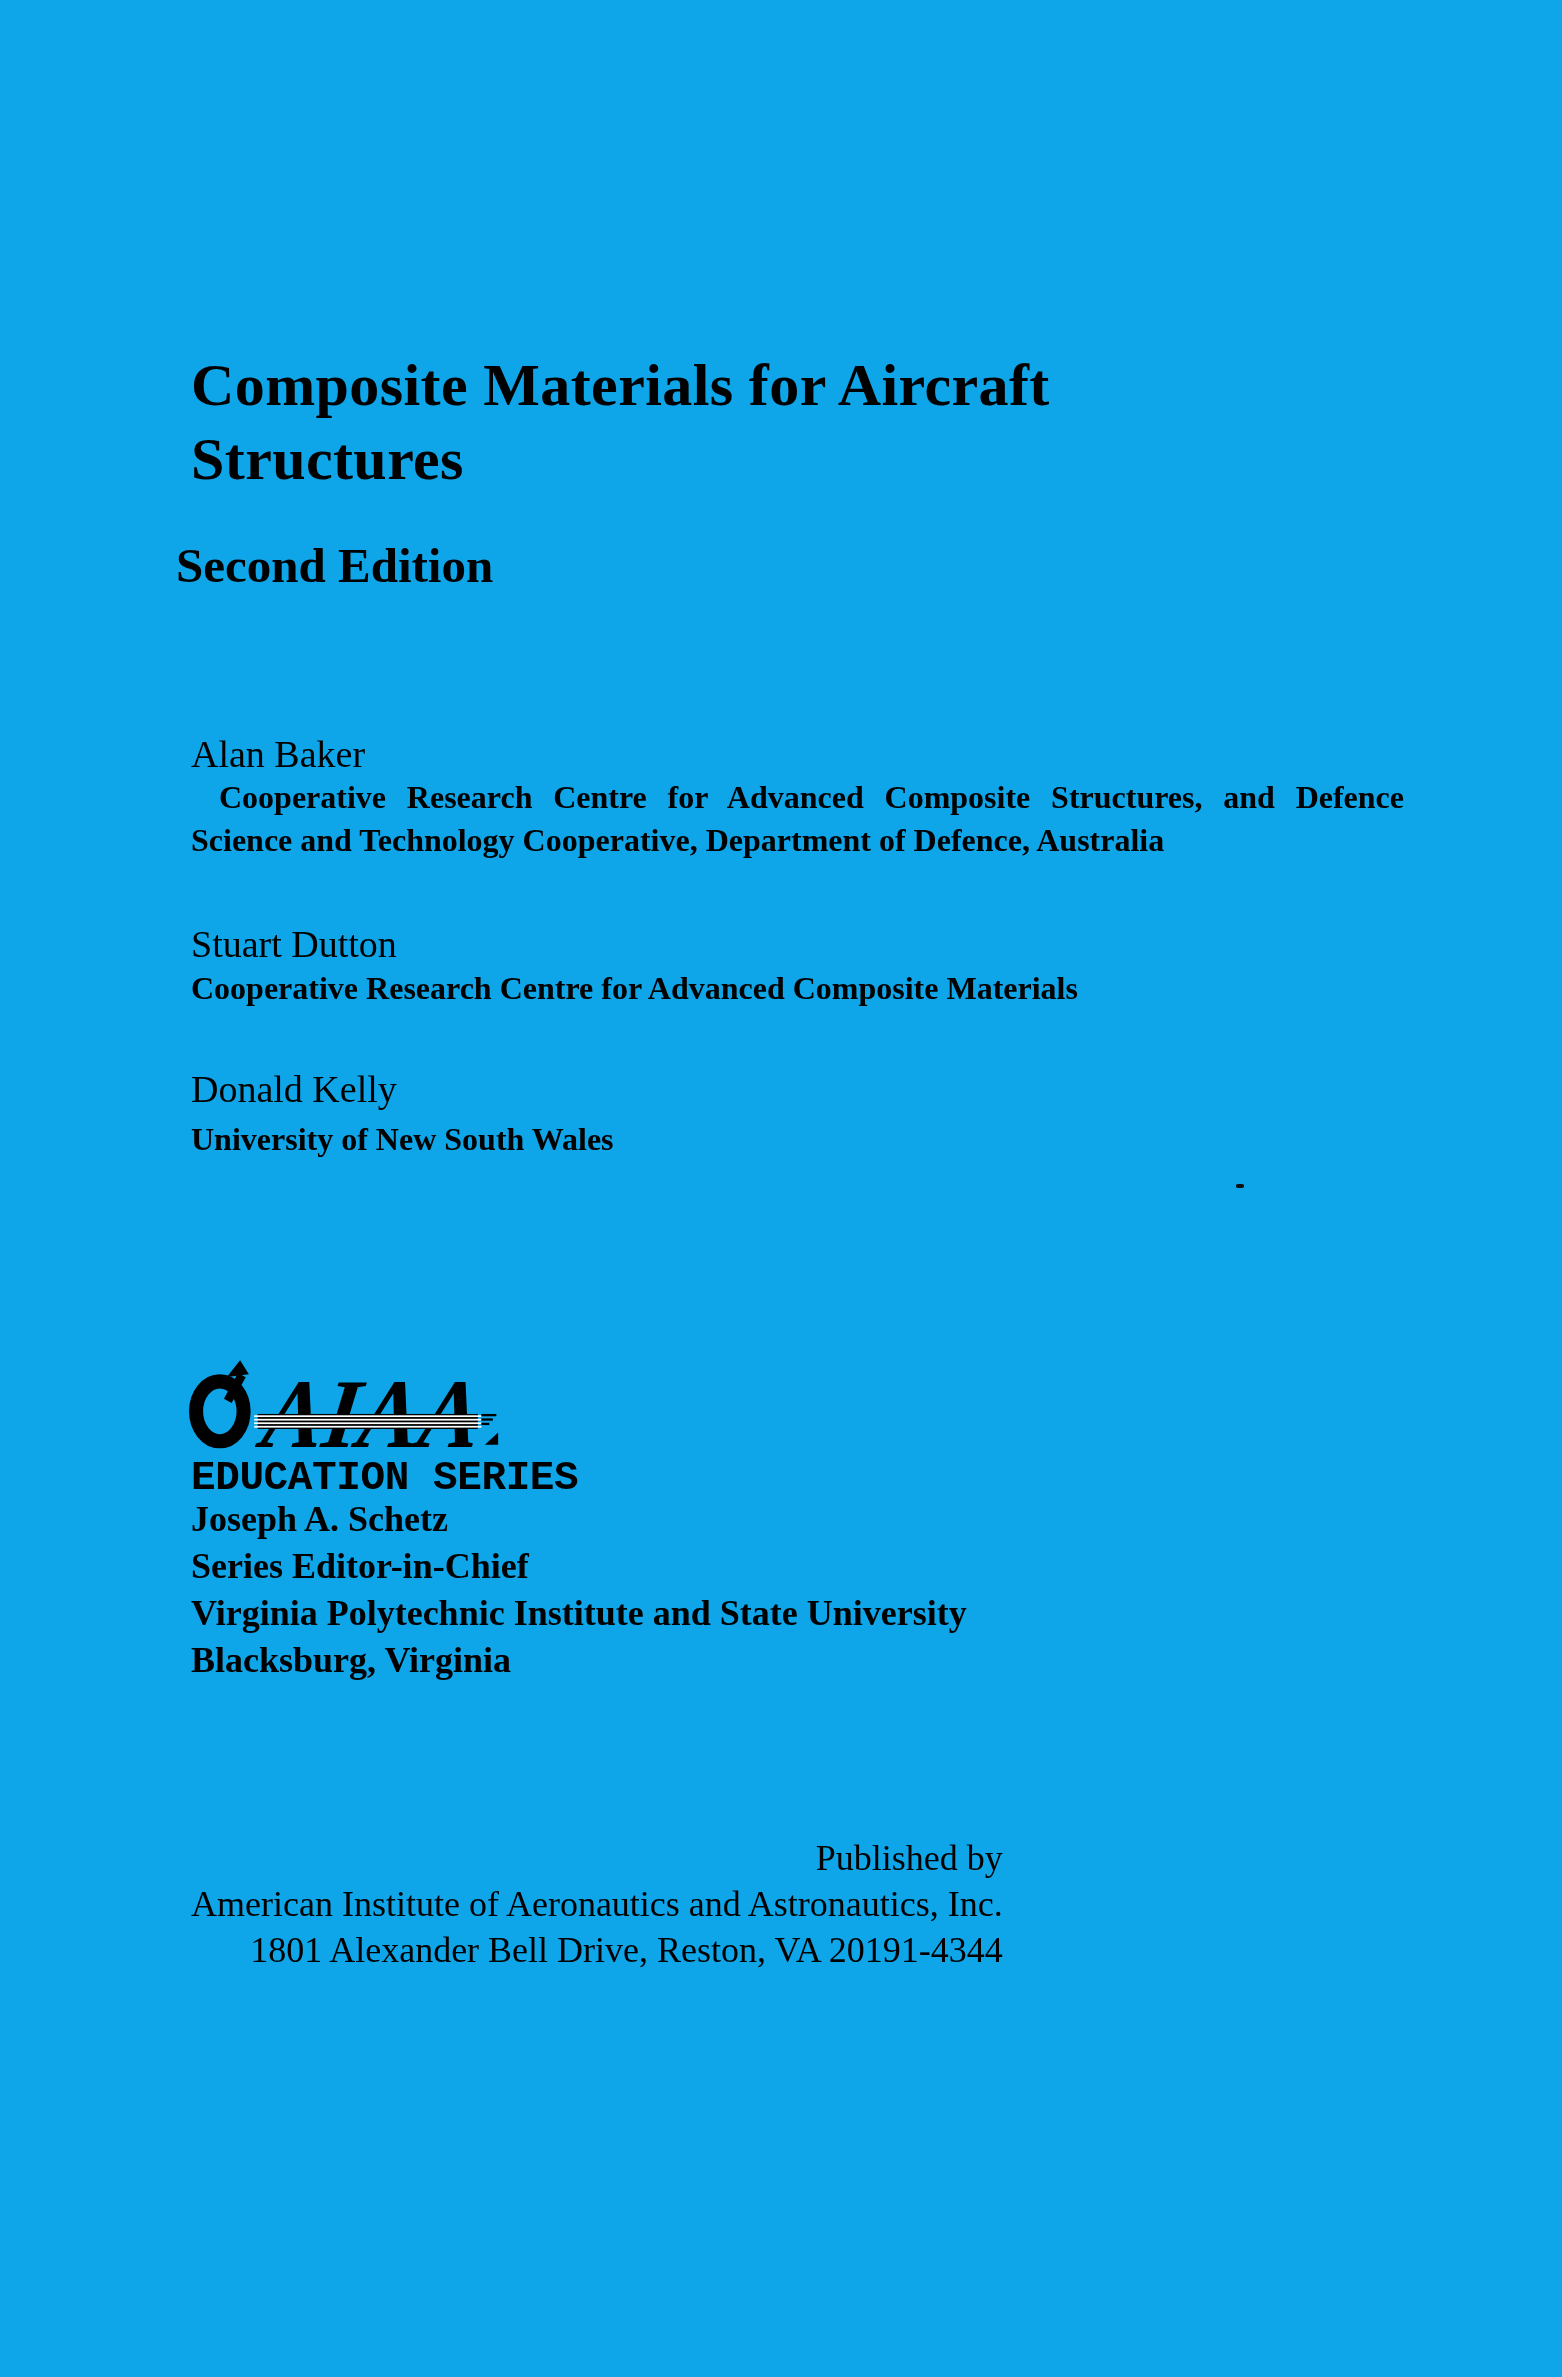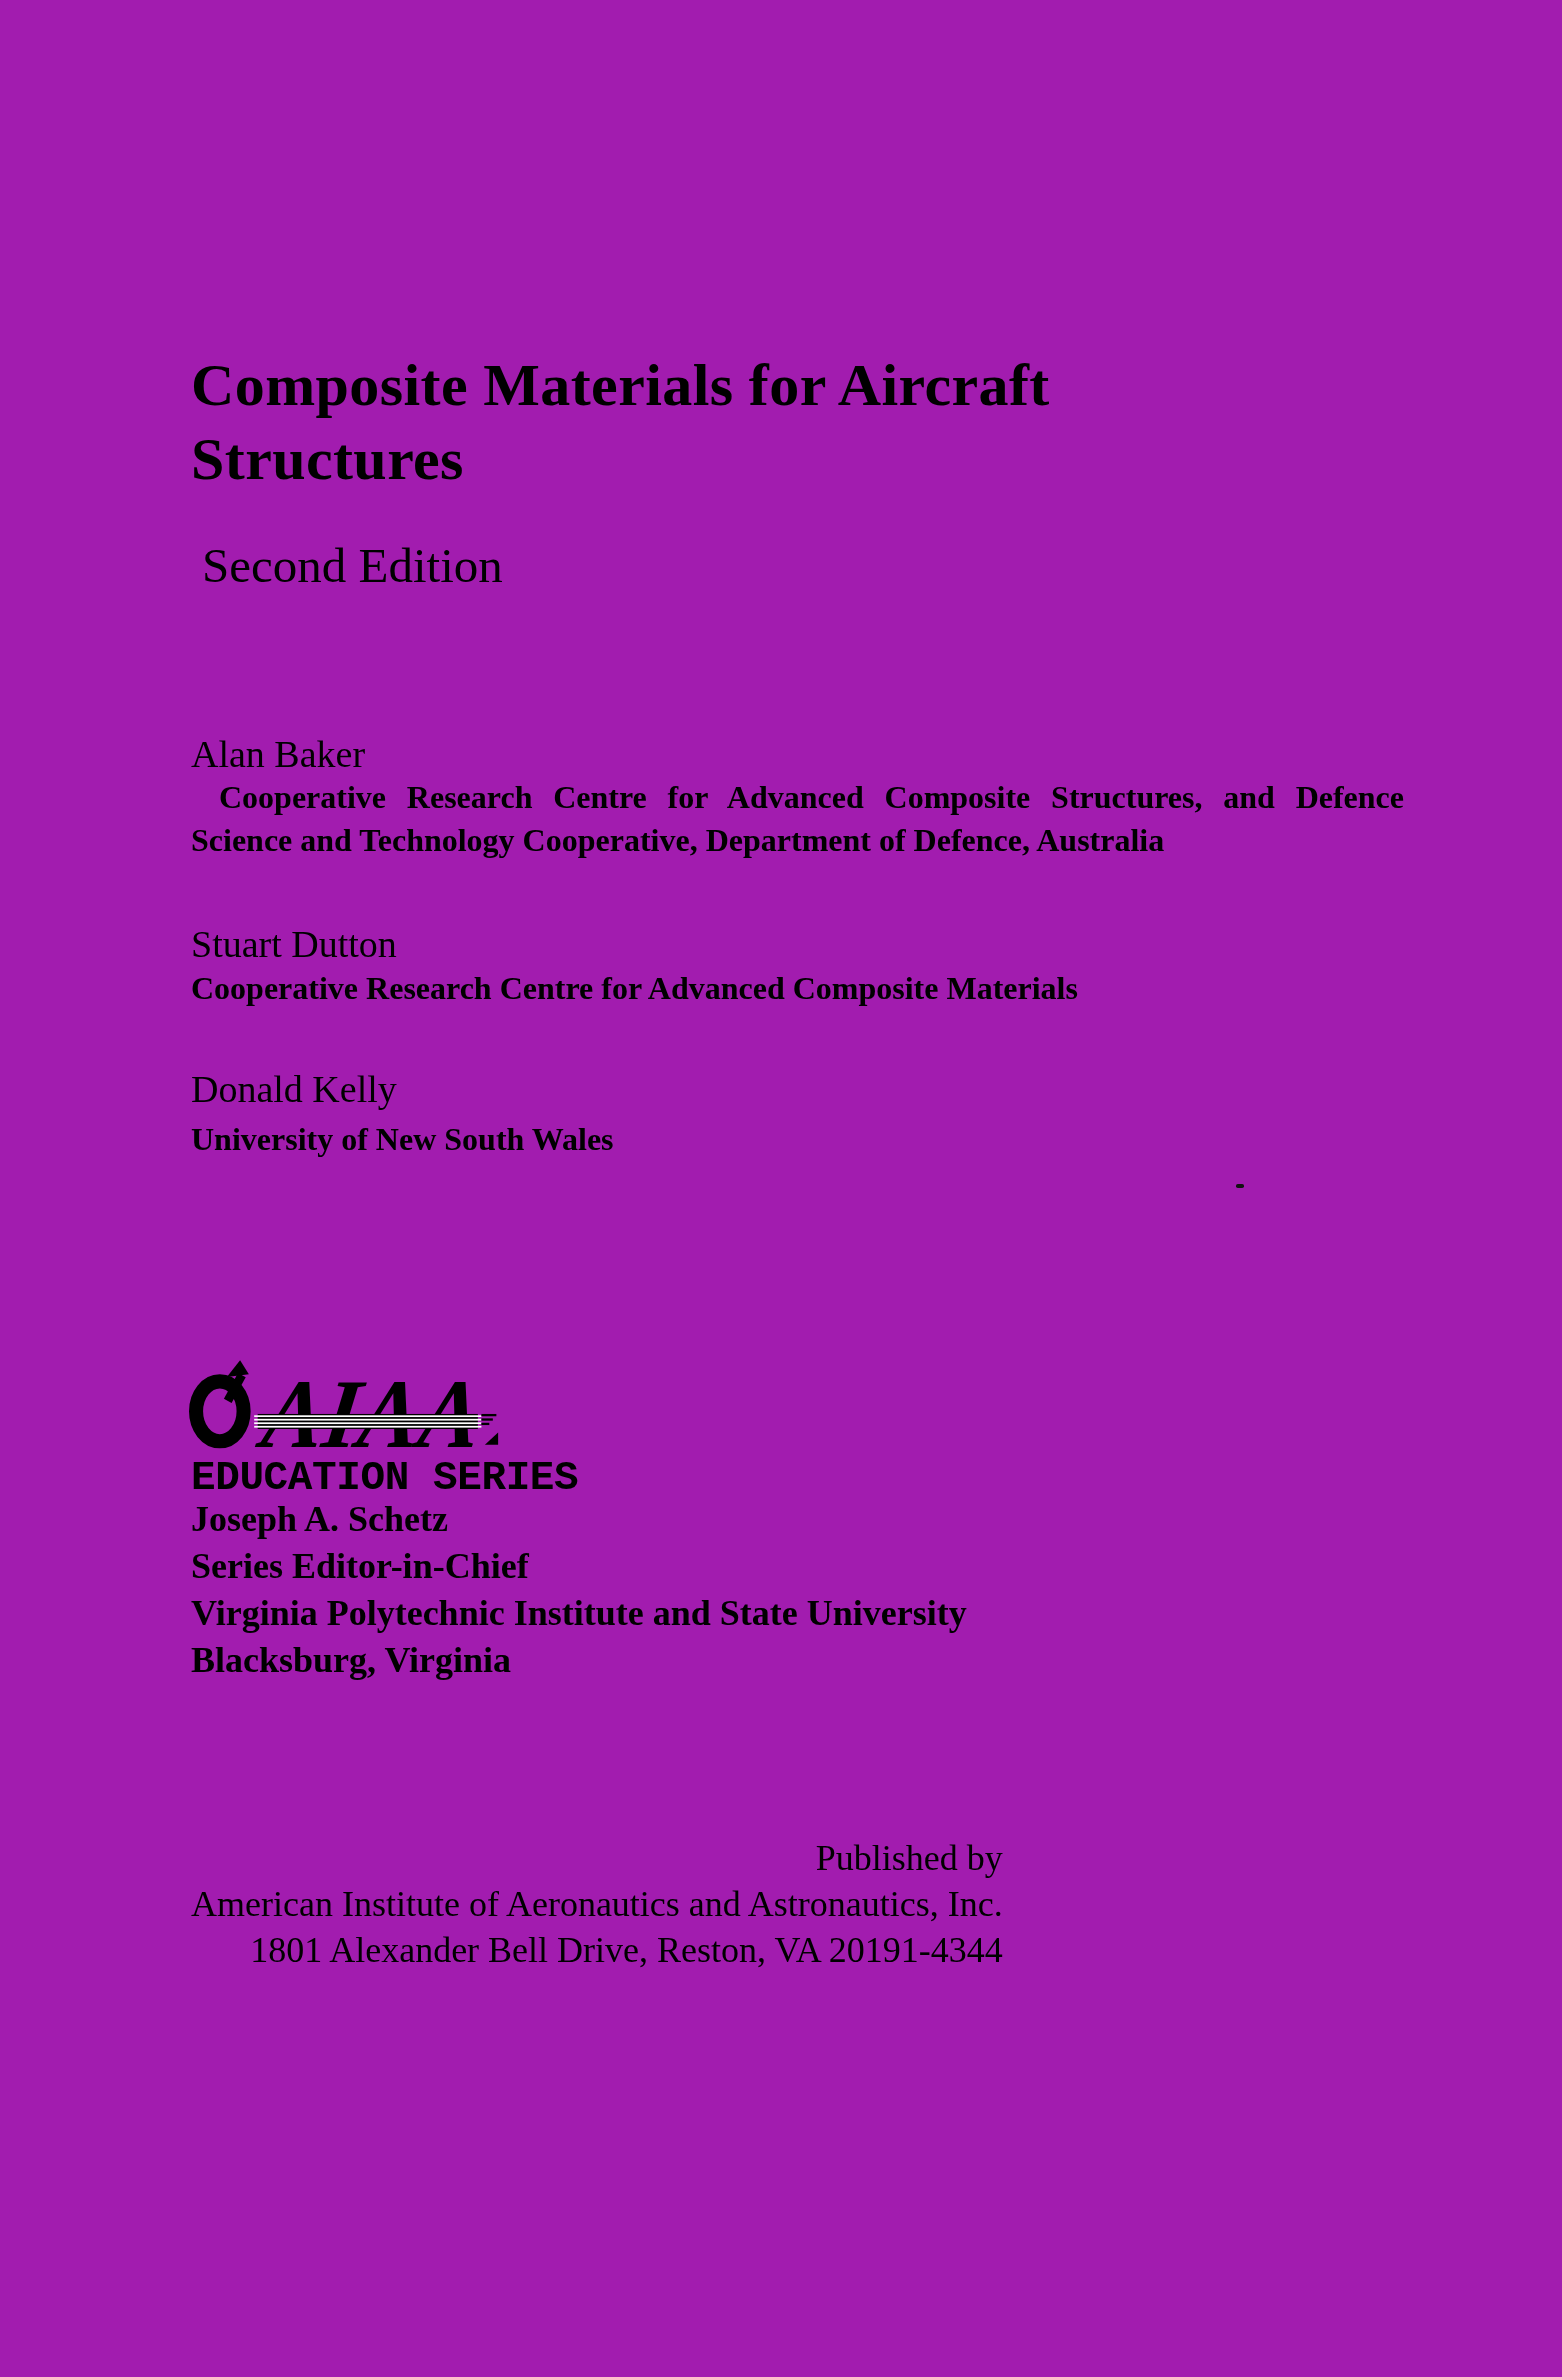--- a/index.html
+++ b/index.html
@@ -4,42 +4,42 @@
 <style>
   html, body {
     margin: 0;
     padding: 0;
     background: #e8e8e8;
   }
   .page {
     position: relative;
     width: 1563px;
     height: 2377px;
-    background: #a21caf;
+    background: #0ea5e9;
     font-family: "Liberation Serif", serif;
     color: #000000;
     overflow: hidden;
   }
   .abs { position: absolute; }
 
   .book-title {
     left: 191px;
     top: 348px;
     margin: 0;
     font-size: 60px;
     font-weight: bold;
     line-height: 74px;
     letter-spacing: 0.4px;
     white-space: nowrap;
   }
   .edition {
-    left: 202px;
+    left: 176px;
     top: 537px;
     font-size: 49px;
-    font-weight: normal;
+    font-weight: bold;
     line-height: 58px;
     white-space: nowrap;
   }
   .author-name {
     left: 191px;
     font-size: 38px;
     font-weight: normal;
     line-height: 44px;
     white-space: nowrap;
   }

